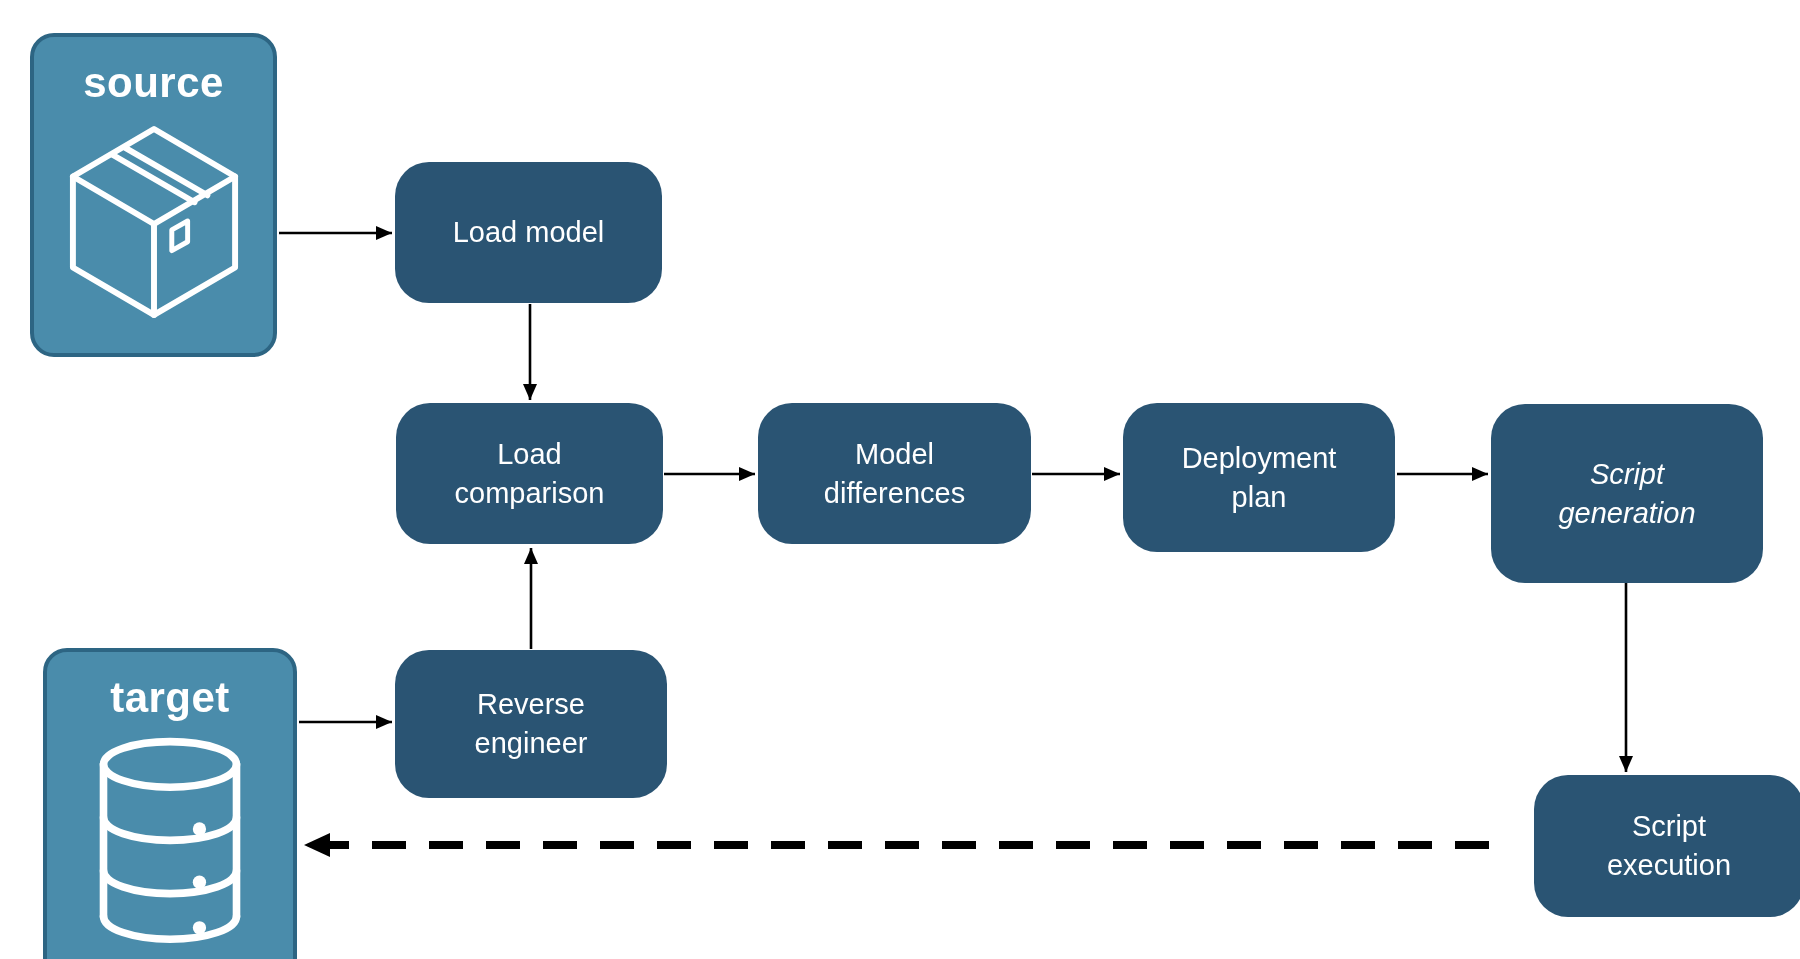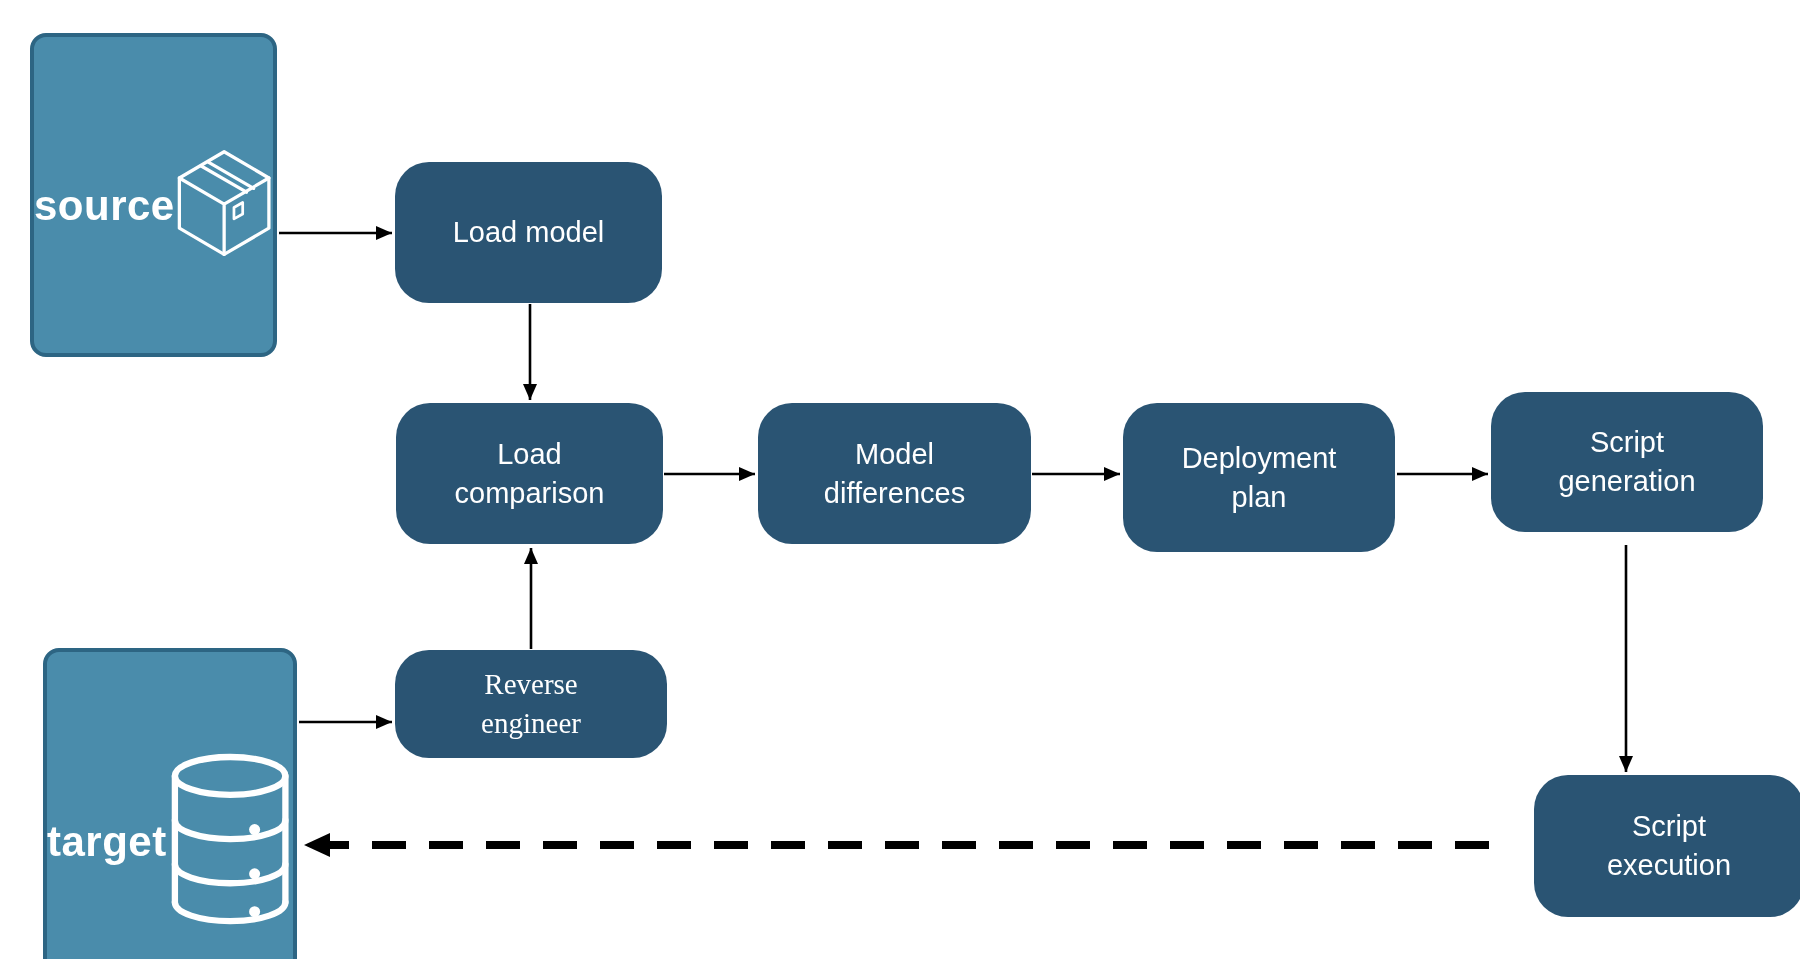--- a/index.html
+++ b/index.html
@@ -31,23 +31,23 @@
     display:flex;align-items:center;justify-content:center;
     color:var(--label-text);
     font-size:29px;line-height:39px;text-align:center;
   }
   .node .lbl{display:inline-block;max-width:200px;}
 
   .entity{
     position:absolute;
     background:var(--entity-fill);
     border:4px solid var(--entity-border);
-    border-radius:16px;
+    border-radius:24px;
     box-sizing:border-box;
-    display:flex;flex-direction:row;align-items:center;
+    display:flex;flex-direction:column;align-items:center;
     color:var(--label-text);
   }
   .entity .elbl{
     font-size:42px;font-weight:700;letter-spacing:.5px;
     margin-top:22px;
   }
   .entity .icon{display:block;}
   .ico-stroke{stroke:#ffffff;fill:none;stroke-linejoin:round;stroke-linecap:round;}
 </style>
 </head>
@@ -109,25 +109,25 @@
   </div>
 
   <div class="node" style="left:758px;top:403px;width:273px;height:141px;">
     <span class="lbl">Model differences</span>
   </div>
 
   <div class="node" style="left:1123px;top:403px;width:272px;height:149px;">
     <span class="lbl">Deployment plan</span>
   </div>
 
-  <div class="node" style="left:1491px;top:392px;width:272px;height:140px;">
+  <div class="node" style="left:1491px;top:404px;width:272px;height:179px;font-style:italic;">
     <span class="lbl">Script generation</span>
   </div>
 
-  <div class="node" style="left:395px;top:650px;width:272px;height:108px;font-family:Liberation Serif, serif;">
+  <div class="node" style="left:395px;top:650px;width:272px;height:148px;">
     <span class="lbl">Reverse engineer</span>
   </div>
 
   <div class="node" style="left:1534px;top:775px;width:270px;height:142px;">
     <span class="lbl">Script execution</span>
   </div>
 
 </div>
 
 </body></html>

